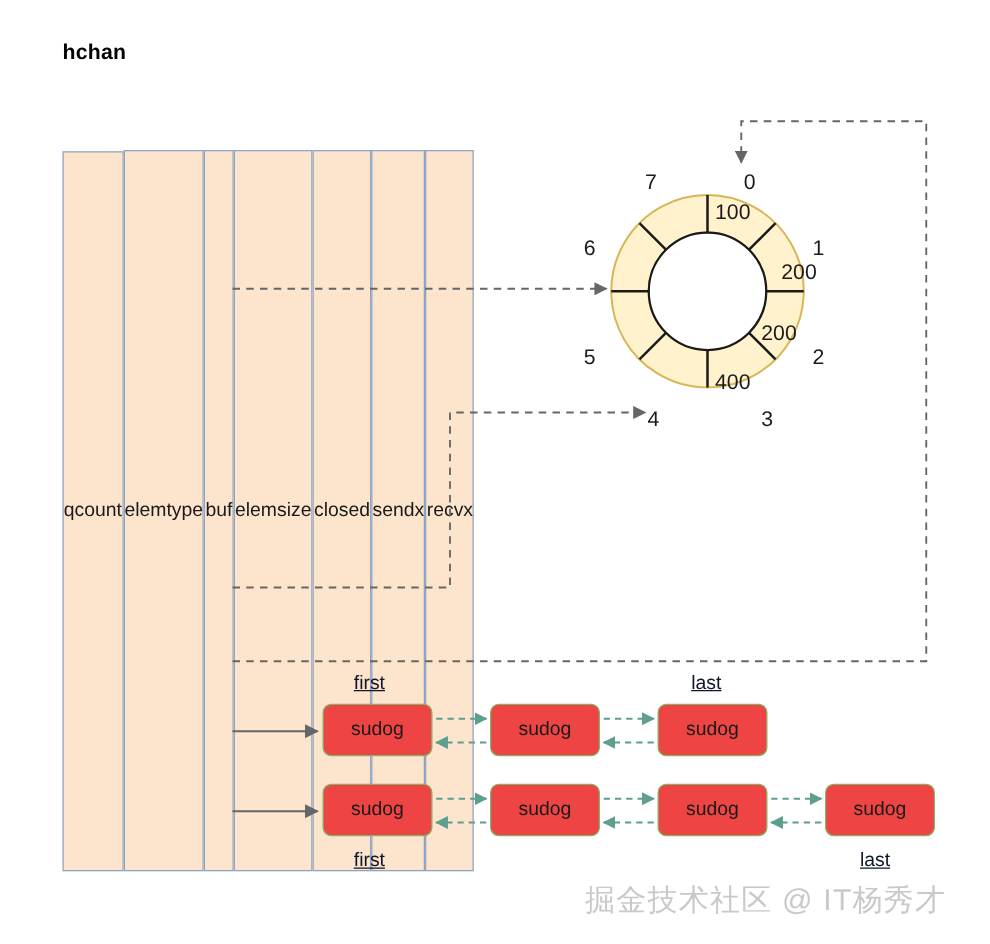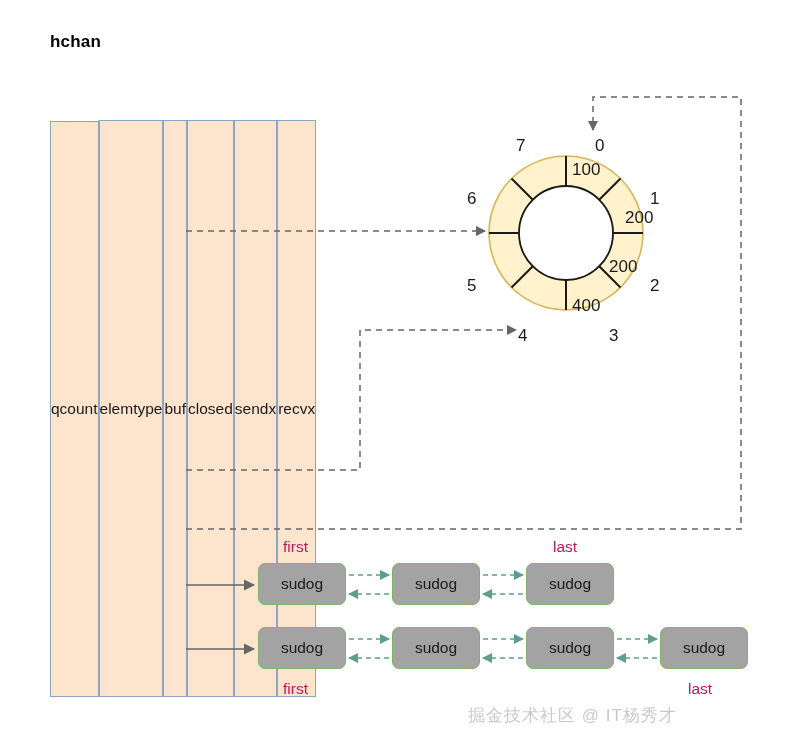--- a/index.html
+++ b/index.html
@@ -73,70 +73,74 @@
     font-size: 17px;
     color: #1a1a1a;
     line-height: 1;
   }
 
   
   .sudog {
     position: absolute;
     width: 88px;
     height: 42px;
-    background: #a3a3a3;
+    background: #ef4444;
     border: 1.4px solid #82b366;
     border-radius: 7px;
     display: flex;
     align-items: center;
     justify-content: center;
     font-size: 15.5px;
     color: #1a1a1a;
     box-sizing: border-box;
   }
   .queue-label {
     position: absolute;
     font-size: 15.5px;
-    color: #be185d;
+    color: #0f172a;
     line-height: 1;
+    text-decoration: underline;
   }
 
   
   #connectors {
     position: absolute;
     left: 0; top: 0;
     width: 792px; height: 755px;
     pointer-events: none;
   }
 
   
   #watermark {
     position: absolute;
     left: 468px;
     top: 704px;
-    font-size: 17px;
+    font-size: 24px;
     color: #c9c9c9;
     letter-spacing: 1px;
     white-space: nowrap;
   }
 </style>
 </head>
 <body>
 
 <div id="hchan-title">hchan</div>
 
 <div id="hchan-struct">
   <div class="struct-row">
       <span>qcount</span>
     </div>
   <div class="struct-row">
       <span>elemtype</span>
     </div>
   <div class="struct-row">
       <span>buf</span>
+    </div>
+  <div class="struct-row">
+      <span>elemsize</span>
     </div>
   <div class="struct-row">
       <span>closed</span>
     </div>
   <div class="struct-row">
       <span>sendx</span>
     </div>
   <div class="struct-row">
       <span>recvx</span>
     </div>

